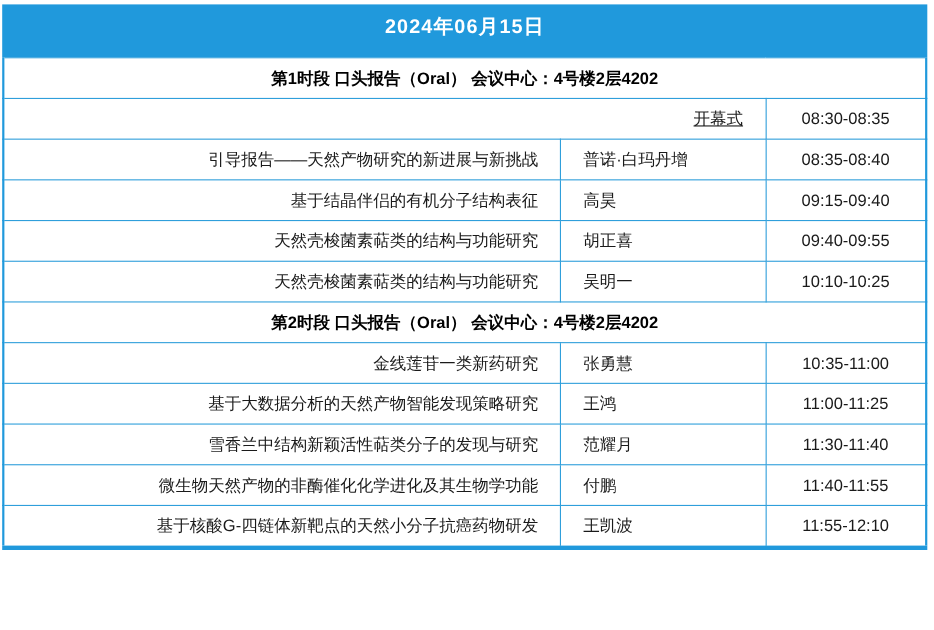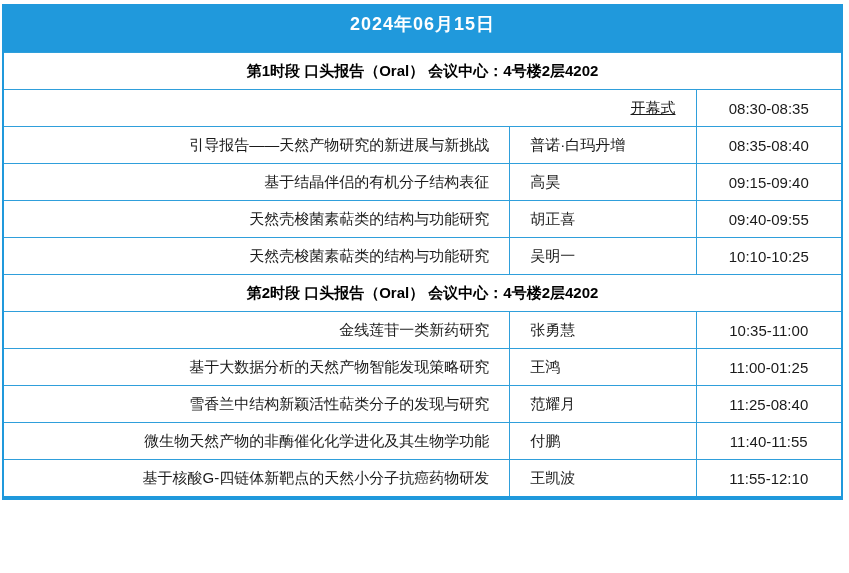--- a/index.html
+++ b/index.html
@@ -104,26 +104,26 @@
           <td class="section-cell" colspan="3">第2时段 口头报告（Oral） 会议中心：4号楼2层4202</td>
         </tr>
         <tr>
           <td class="title-cell">金线莲苷一类新药研究</td>
           <td class="speaker-cell">张勇慧</td>
           <td class="time-cell">10:35-11:00</td>
         </tr>
         <tr>
           <td class="title-cell">基于大数据分析的天然产物智能发现策略研究</td>
           <td class="speaker-cell">王鸿</td>
-          <td class="time-cell">11:00-01:25</td>
+          <td class="time-cell">11:00-11:25</td>
         </tr>
         <tr>
           <td class="title-cell">雪香兰中结构新颖活性萜类分子的发现与研究</td>
           <td class="speaker-cell">范耀月</td>
-          <td class="time-cell">11:25-08:40</td>
+          <td class="time-cell">11:30-11:40</td>
         </tr>
         <tr>
           <td class="title-cell">微生物天然产物的非酶催化化学进化及其生物学功能</td>
           <td class="speaker-cell">付鹏</td>
           <td class="time-cell">11:40-11:55</td>
         </tr>
         <tr>
           <td class="title-cell">基于核酸G-四链体新靶点的天然小分子抗癌药物研发</td>
           <td class="speaker-cell">王凯波</td>
           <td class="time-cell">11:55-12:10</td>

